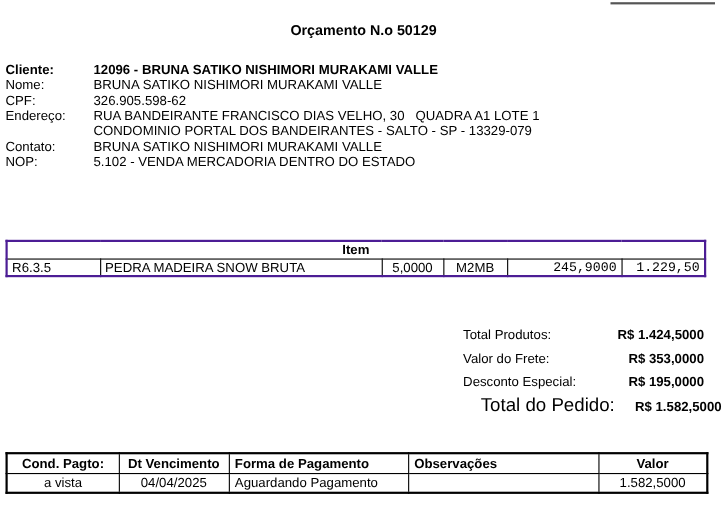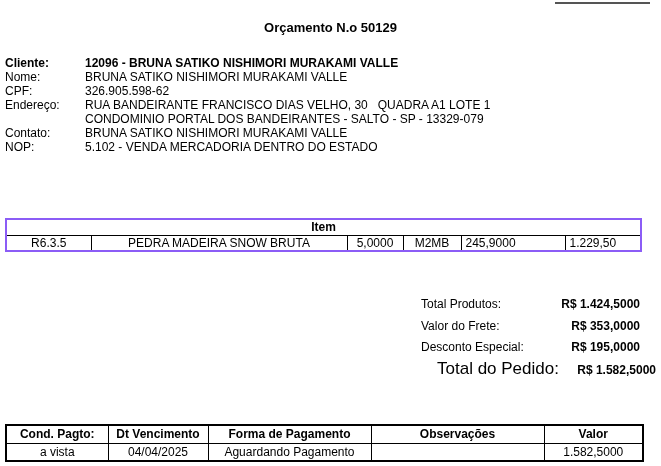--- a/index.html
+++ b/index.html
@@ -48,36 +48,36 @@
   .client-row .c-value { white-space: pre; }
   .client-row.bold { font-weight: bold; }
 
   
   table { border-collapse: collapse; table-layout: fixed; }
   .item-table {
     position: absolute;
     left: 5px;
     top: 218px;
     width: 635px;
-    border: 2px solid #8b5cf6;
+    border: 2px solid #4c1d95;
     font-size: 12px;
   }
   .item-table th, .item-table td {
     border: 1px solid #000;
     height: 16px;
     padding: 0 4px;
     overflow: hidden;
     white-space: nowrap;
     vertical-align: middle;
   }
   .item-table th { font-weight: bold; text-align: center; }
   .item-table .group-header th { text-align: center; }
-  .al { text-align: center; }
+  .al { text-align: left; }
   .ac { text-align: center; }
-  .ar { text-align: left; }
+  .ar { text-align: right; font-family: Liberation Mono, monospace; }
 
   
   .total-row {
     position: absolute;
     left: 421px;
     width: 219px;
     display: flex;
     justify-content: space-between;
     align-items: baseline;
   }
@@ -91,21 +91,20 @@
   .grand-total .t-label { font-size: 17px; }
 
   
   .payment-table {
     position: absolute;
     left: 5px;
     top: 411px;
     width: 637px;
     border: 2px solid #000;
     font-size: 12px;
-    margin-top: 13px;
   }
   .payment-table th, .payment-table td {
     border: 1px solid #000;
     height: 18px;
     padding: 0 5px;
     overflow: hidden;
     white-space: nowrap;
     vertical-align: middle;
   }
   .payment-table th { font-weight: bold; }

